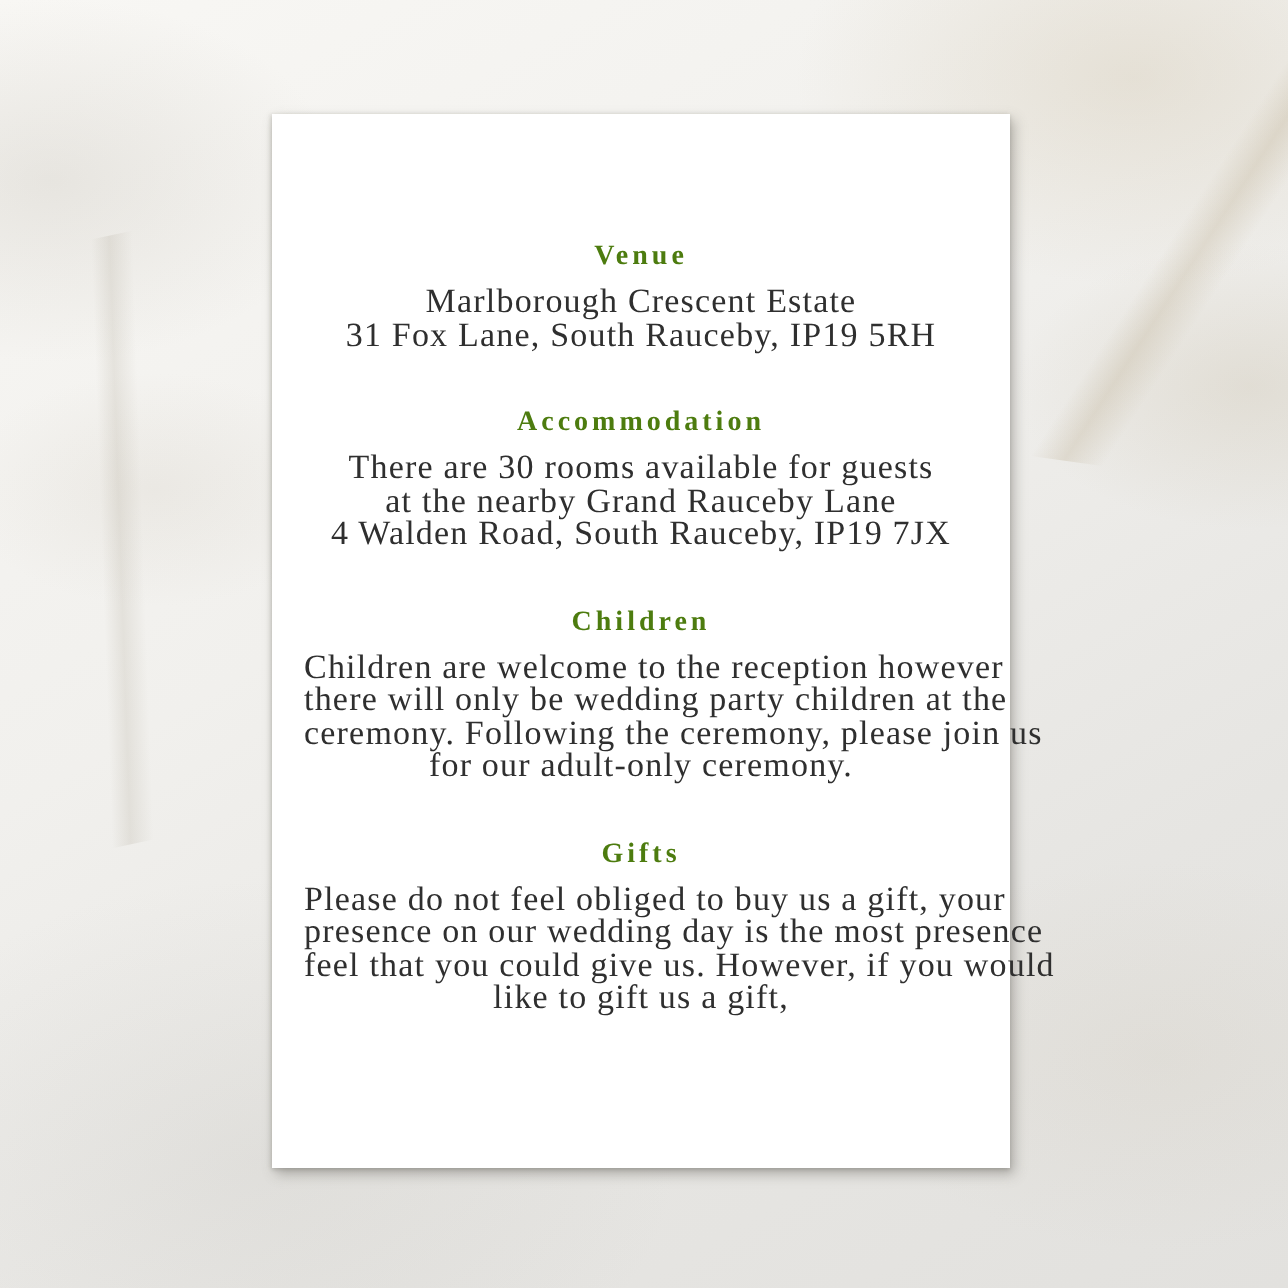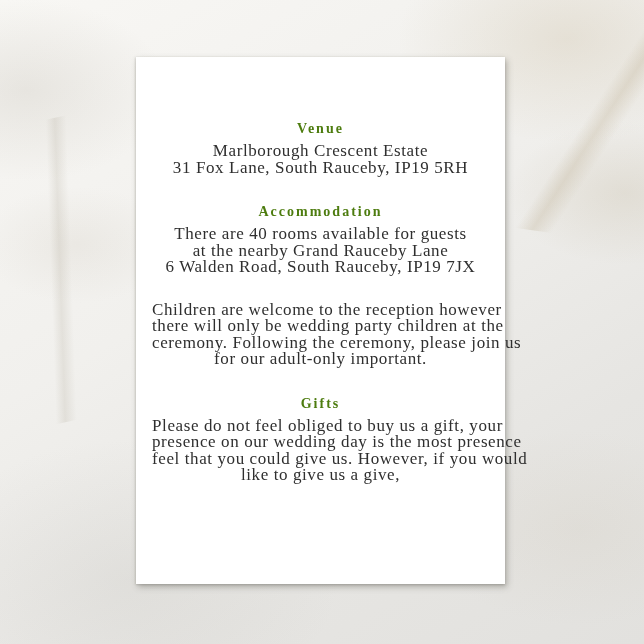--- a/index.html
+++ b/index.html
@@ -79,34 +79,35 @@
   <div class="card">
 
     <section>
       <h2 class="section-heading">Venue</h2>
       <p class="line">Marlborough Crescent Estate</p>
       <p class="line">31 Fox Lane, South Rauceby, IP19 5RH</p>
     </section>
 
     <section>
       <h2 class="section-heading">Accommodation</h2>
-      <p class="line">There are 40 rooms available for guests</p>
+      <p class="line">There are 30 rooms available for guests</p>
       <p class="line">at the nearby Grand Rauceby Lane</p>
-      <p class="line">6 Walden Road, South Rauceby, IP19 7JX</p>
+      <p class="line">4 Walden Road, South Rauceby, IP19 7JX</p>
     </section>
 
     <section>
+      <h2 class="section-heading">Children</h2>
       <p class="line">Children are welcome to the reception however</p>
       <p class="line">there will only be wedding party children at the</p>
       <p class="line">ceremony. Following the ceremony, please join us</p>
-      <p class="line">for our adult-only important.</p>
+      <p class="line">for our adult-only ceremony.</p>
     </section>
 
     <section>
       <h2 class="section-heading">Gifts</h2>
       <p class="line">Please do not feel obliged to buy us a gift, your</p>
       <p class="line">presence on our wedding day is the most presence</p>
       <p class="line">feel that you could give us. However, if you would</p>
-      <p class="line">like to give us a give,</p>
+      <p class="line">like to gift us a gift,</p>
     </section>
 
   </div>
 </div>
 
 </body></html>

